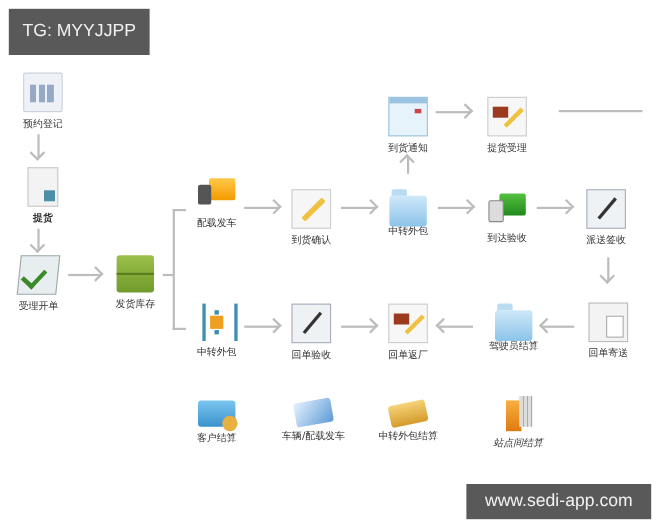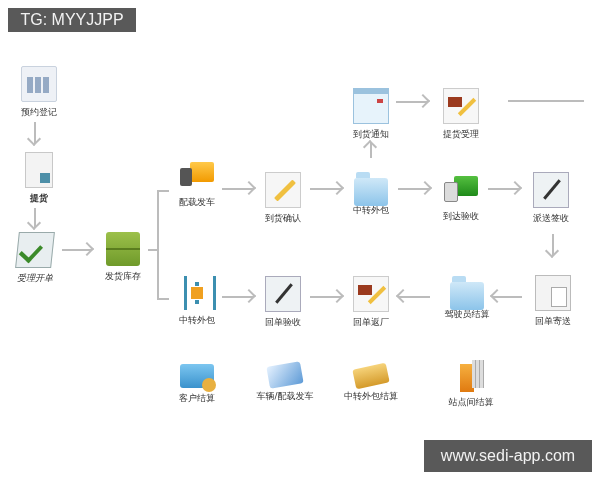--- a/index.html
+++ b/index.html
@@ -6,21 +6,21 @@
   body {
     width: 600px; height: 480px; position: relative; overflow: hidden;
     background: #ffffff;
     font-family: "DejaVu Sans", sans-serif;
   }
   .badge {
     position: absolute; background: #595959; color: #f2f2f2;
     font-family: "Liberation Sans", sans-serif; font-size: 16px;
     display: flex; align-items: center; justify-content: center;
   }
-  #tg-badge { left: 8px; top: 8px; width: 128px; height: 24px; }
+  #tg-badge { left: 8px; top: 8px; width: 128px; height: 42px; }
   #url-badge { left: 424px; top: 440px; width: 168px; height: 32px; }
 
   .node { position: absolute; width: 70px; text-align: center; }
   .node .icon { width: 34px; height: 34px; margin: 0 auto; position: relative; }
   .node .label {
     margin-top: 4px; font-size: 9px; color: #333; white-space: nowrap;
     font-family: "DejaVu Sans", sans-serif;
   }
 
   .line { position: absolute; background: #bcbcbc; }
@@ -92,21 +92,21 @@
   <div class="label">预约登记</div>
 </div>
 <div class="varrow d" style="left:34px; top:122px; height:22px;"></div>
 
 <div class="node" style="left:4px; top:152px;font-weight:bold;">
   <div class="icon ic-doc"></div>
   <div class="label">提货</div>
 </div>
 <div class="varrow d" style="left:34px; top:208px; height:20px;"></div>
 
-<div class="node" style="left:0px; top:232px;font-style:italic;">
+<div class="node" style="left:0px; top:232px;">
   <div class="icon ic-check"></div>
   <div class="label">受理开单</div>
 </div>
 <div class="arrow r" style="left:62px; top:249px; width:30px;"></div>
 
 <div class="node" style="left:88px; top:232px;">
   <div class="icon ic-pallet"></div>
   <div class="label">发货库存</div>
 </div>
 
@@ -183,16 +183,16 @@
   <div class="label">客户结算</div>
 </div>
 <div class="node" style="left:240px; top:358px; width:90px;">
   <div class="icon ic-card-blue"></div>
   <div class="label">车辆/配载发车</div>
 </div>
 <div class="node" style="left:334px; top:358px; width:74px;">
   <div class="icon ic-card-gold"></div>
   <div class="label">中转外包结算</div>
 </div>
-<div class="node" style="left:436px; top:358px;">
+<div class="node" style="left:436px; top:358px;font-style:italic;">
   <div class="icon ic-books"></div>
   <div class="label">站点间结算</div>
 </div>
 
 </body></html>

